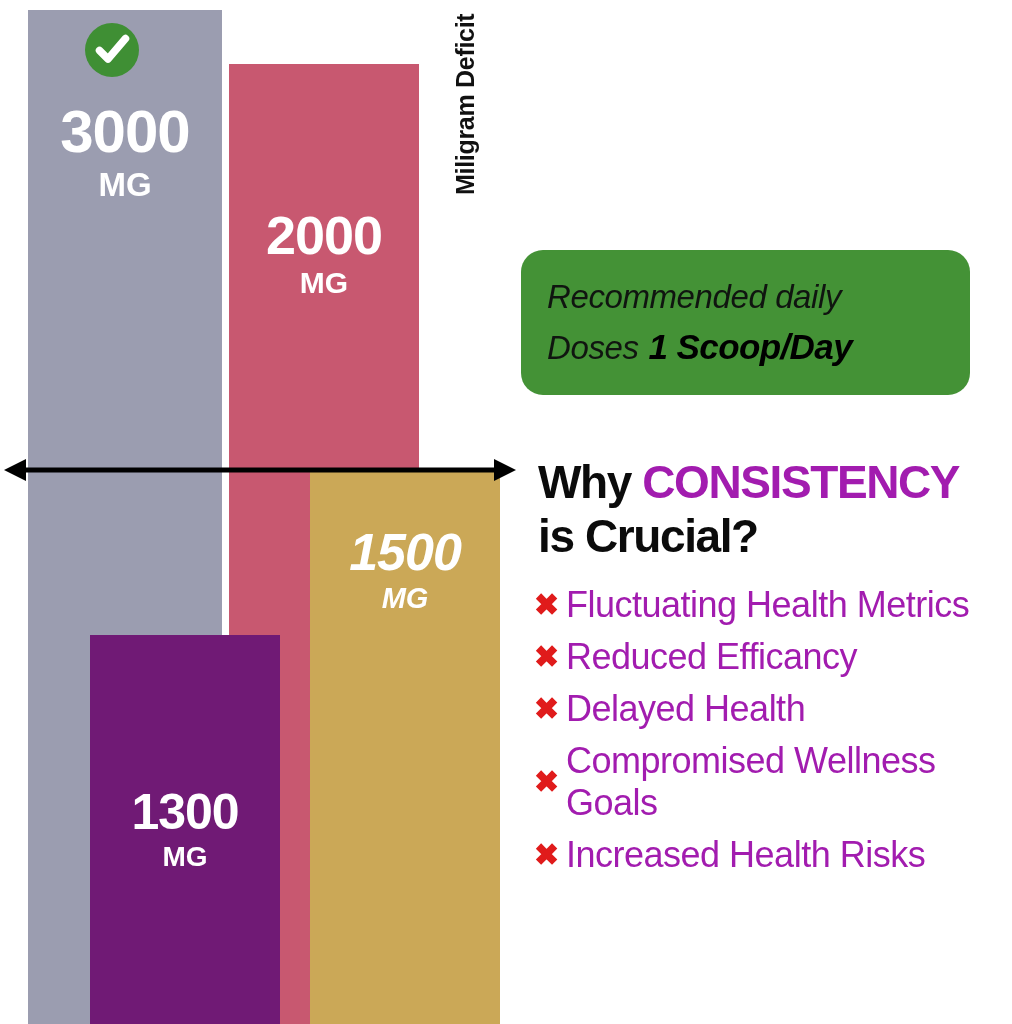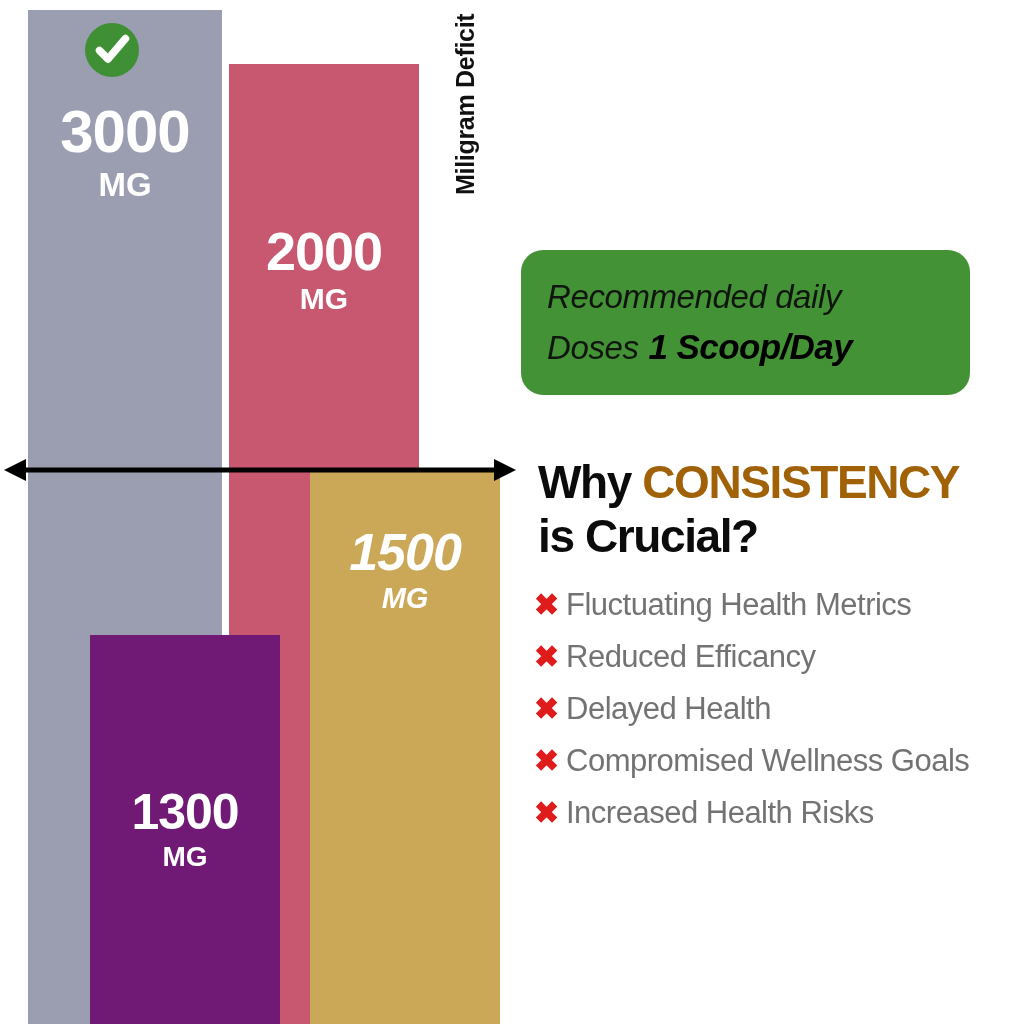--- a/index.html
+++ b/index.html
@@ -72,21 +72,21 @@
 
   
   #bar-pink {
     left: 229px;
     top: 64px;
     width: 190px;
     height: 960px;
     background: #c85870;
     z-index: 2;
   }
-  #bar-pink .bar-label { top: 160px; }
+  #bar-pink .bar-label { top: 144px; }
   #bar-pink .bar-value { font-size: 54px; }
   #bar-pink .bar-unit  { font-size: 30px; }
 
   
   #bar-tan {
     left: 310px;
     top: 472px;
     width: 190px;
     height: 552px;
     background: #cba857;
@@ -194,21 +194,21 @@
     z-index: 2;
   }
   .headline-line {
     font-size: 46px;
     font-weight: 700;
     line-height: 54px;
     color: #0b0b0b;
     letter-spacing: -1.4px;
     white-space: nowrap;
   }
-  .hl-accent { color: #a16207; }
+  .hl-accent { color: #a21caf; }
 
   #risk-list {
     position: absolute;
     left: 14px;
     top: 584px;
     width: 478px;
     z-index: 2;
   }
   .risk-item {
     display: flex;
@@ -220,23 +220,23 @@
     width: 30px;
     font-size: 30px;
     font-weight: 700;
     color: #e01b1b;
     line-height: 1;
     text-align: left;
     margin-right: 2px;
   }
   .risk-text {
     flex: 1 1 auto;
-    font-size: 31px;
+    font-size: 36px;
     line-height: 42px;
-    color: #737373;
+    color: #a21caf;
     letter-spacing: -0.5px;
   }
 </style>
 </head>
 <body>
 
 <div id="stage">
 
   <div id="chart-panel">
 

